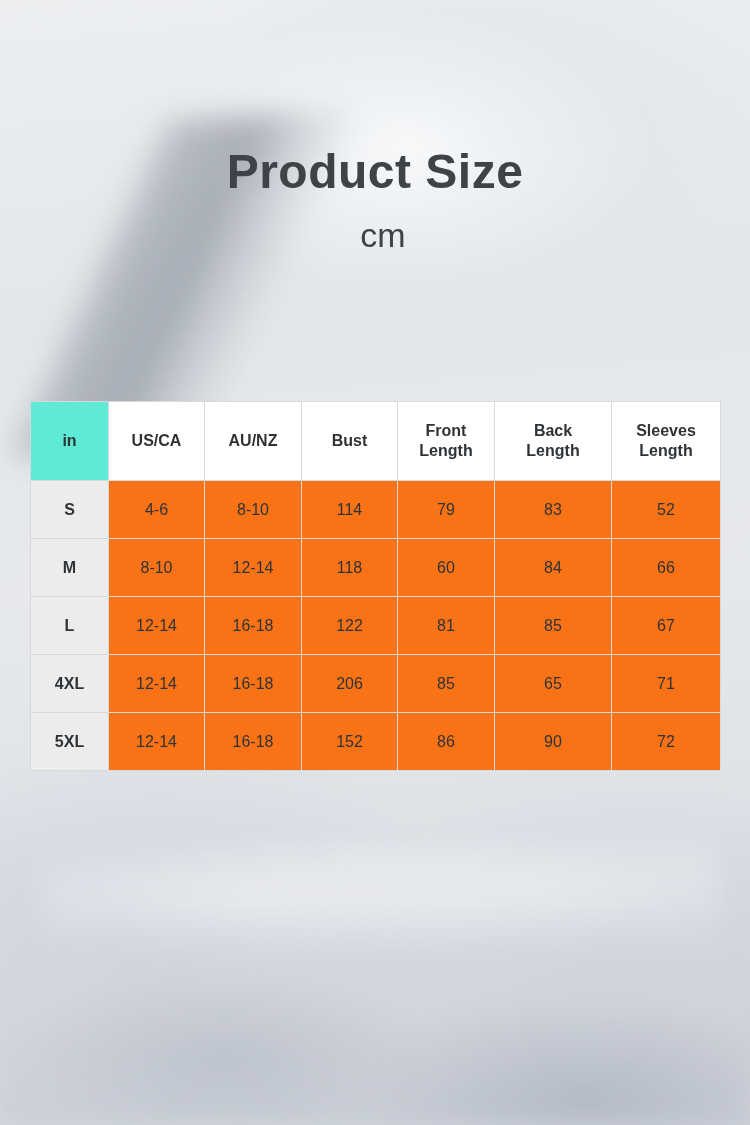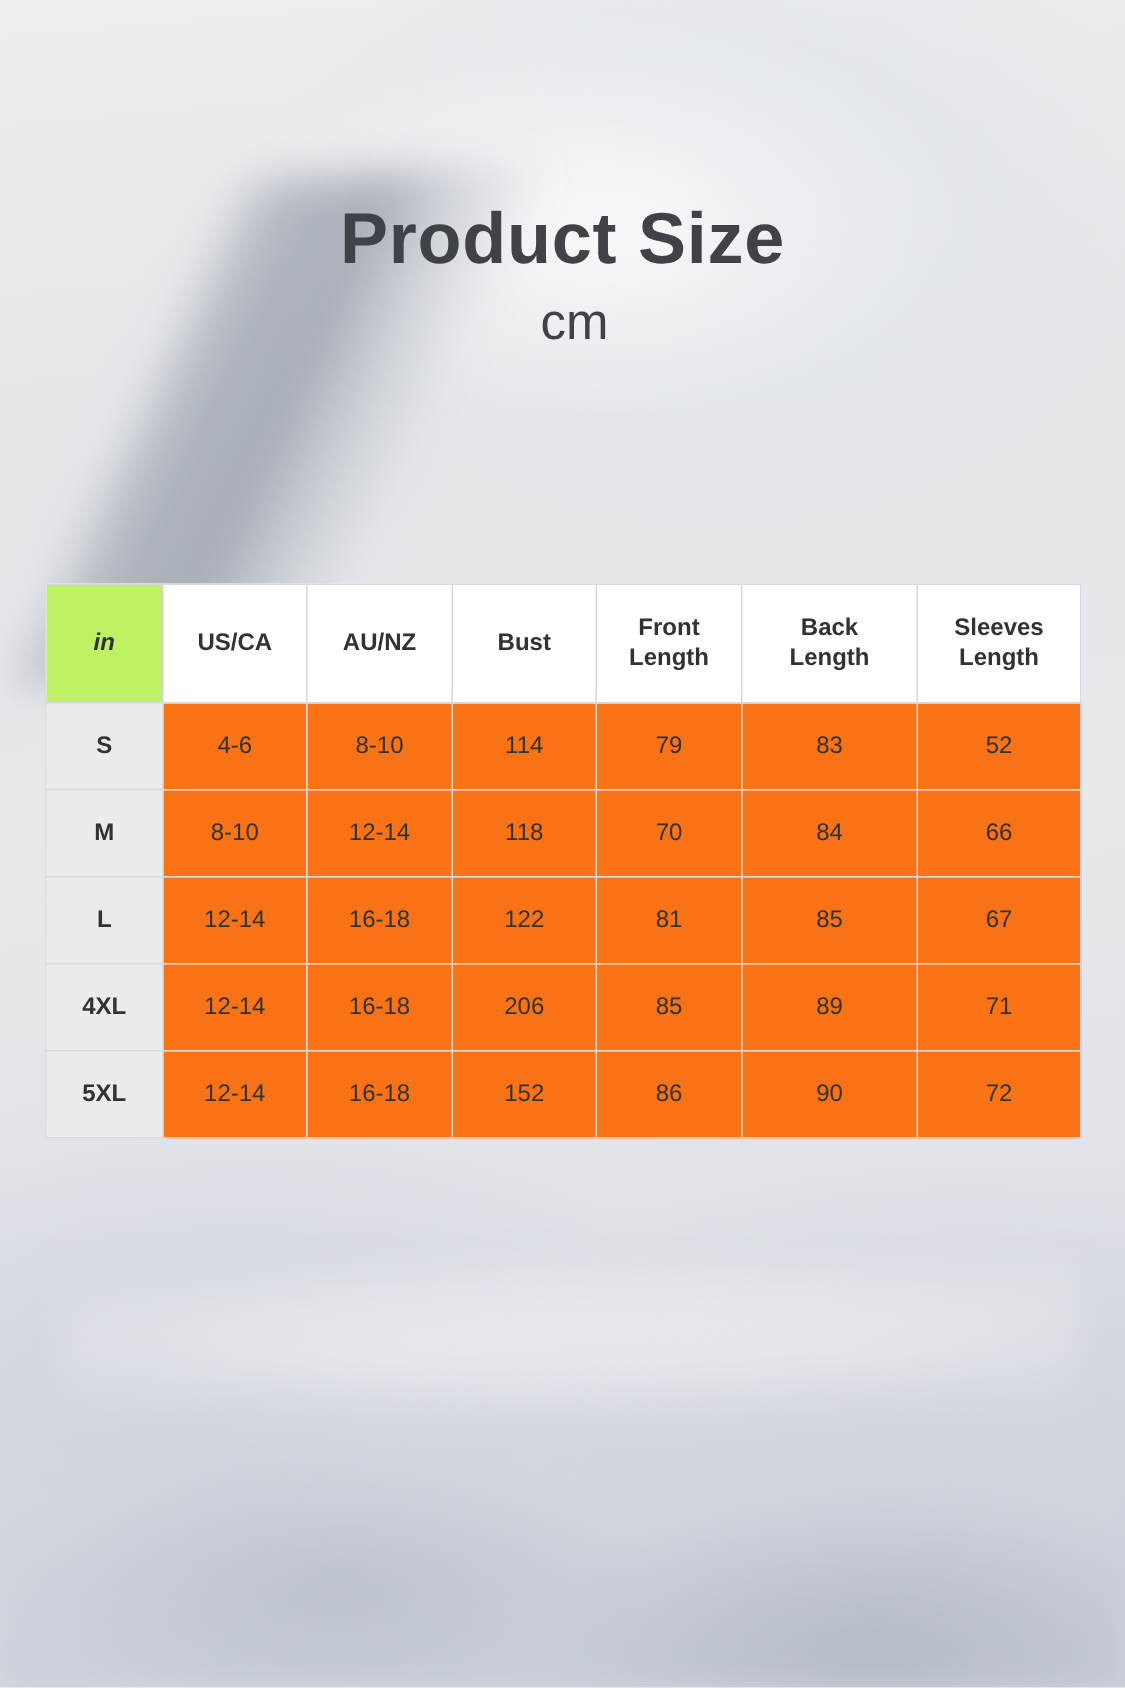--- a/index.html
+++ b/index.html
@@ -75,21 +75,21 @@
     position: relative;
     z-index: 2;
   }
 
   .title {
     text-align: center;
     font-size: 48px;
     font-weight: 700;
     color: #3f4347;
     letter-spacing: 0.5px;
-    margin: 4px;
+    margin: 16px;
     padding-top: 128px;
     line-height: 1.15;
   }
   .subtitle {
     text-align: center;
     font-size: 34px;
     font-weight: 400;
     color: #3f4347;
     margin: 8px 0 0 0;
     line-height: 1.2;
@@ -117,22 +117,21 @@
   }
   table.size-table thead th {
     height: 70px;
     font-size: 16px;
     font-weight: 700;
     background: #ffffff;
     line-height: 1.25;
     padding: 4px 2px;
   }
   table.size-table thead th.corner {
-    background: #bef264;
-    font-style: italic;
+    background: #5eead4;
   }
   table.size-table tbody td {
     height: 53px;
     font-size: 16px;
     font-weight: 400;
     background: #f97316;
     padding: 2px;
   }
   table.size-table tbody td.rowhead {
     background: #ececec;
@@ -207,40 +206,40 @@
             <td>114</td>
             <td>79</td>
             <td>83</td>
             <td>52</td>
           </tr>
           <tr>
             <td class="rowhead">M</td>
             <td>8-10</td>
             <td>12-14</td>
             <td>118</td>
-            <td>70</td>
+            <td>60</td>
             <td>84</td>
             <td>66</td>
           </tr>
           <tr>
             <td class="rowhead">L</td>
             <td>12-14</td>
             <td>16-18</td>
             <td>122</td>
             <td>81</td>
             <td>85</td>
             <td>67</td>
           </tr>
           <tr>
             <td class="rowhead">4XL</td>
             <td>12-14</td>
             <td>16-18</td>
             <td>206</td>
             <td>85</td>
-            <td>89</td>
+            <td>65</td>
             <td>71</td>
           </tr>
           <tr>
             <td class="rowhead">5XL</td>
             <td>12-14</td>
             <td>16-18</td>
             <td>152</td>
             <td>86</td>
             <td>90</td>
             <td>72</td>

